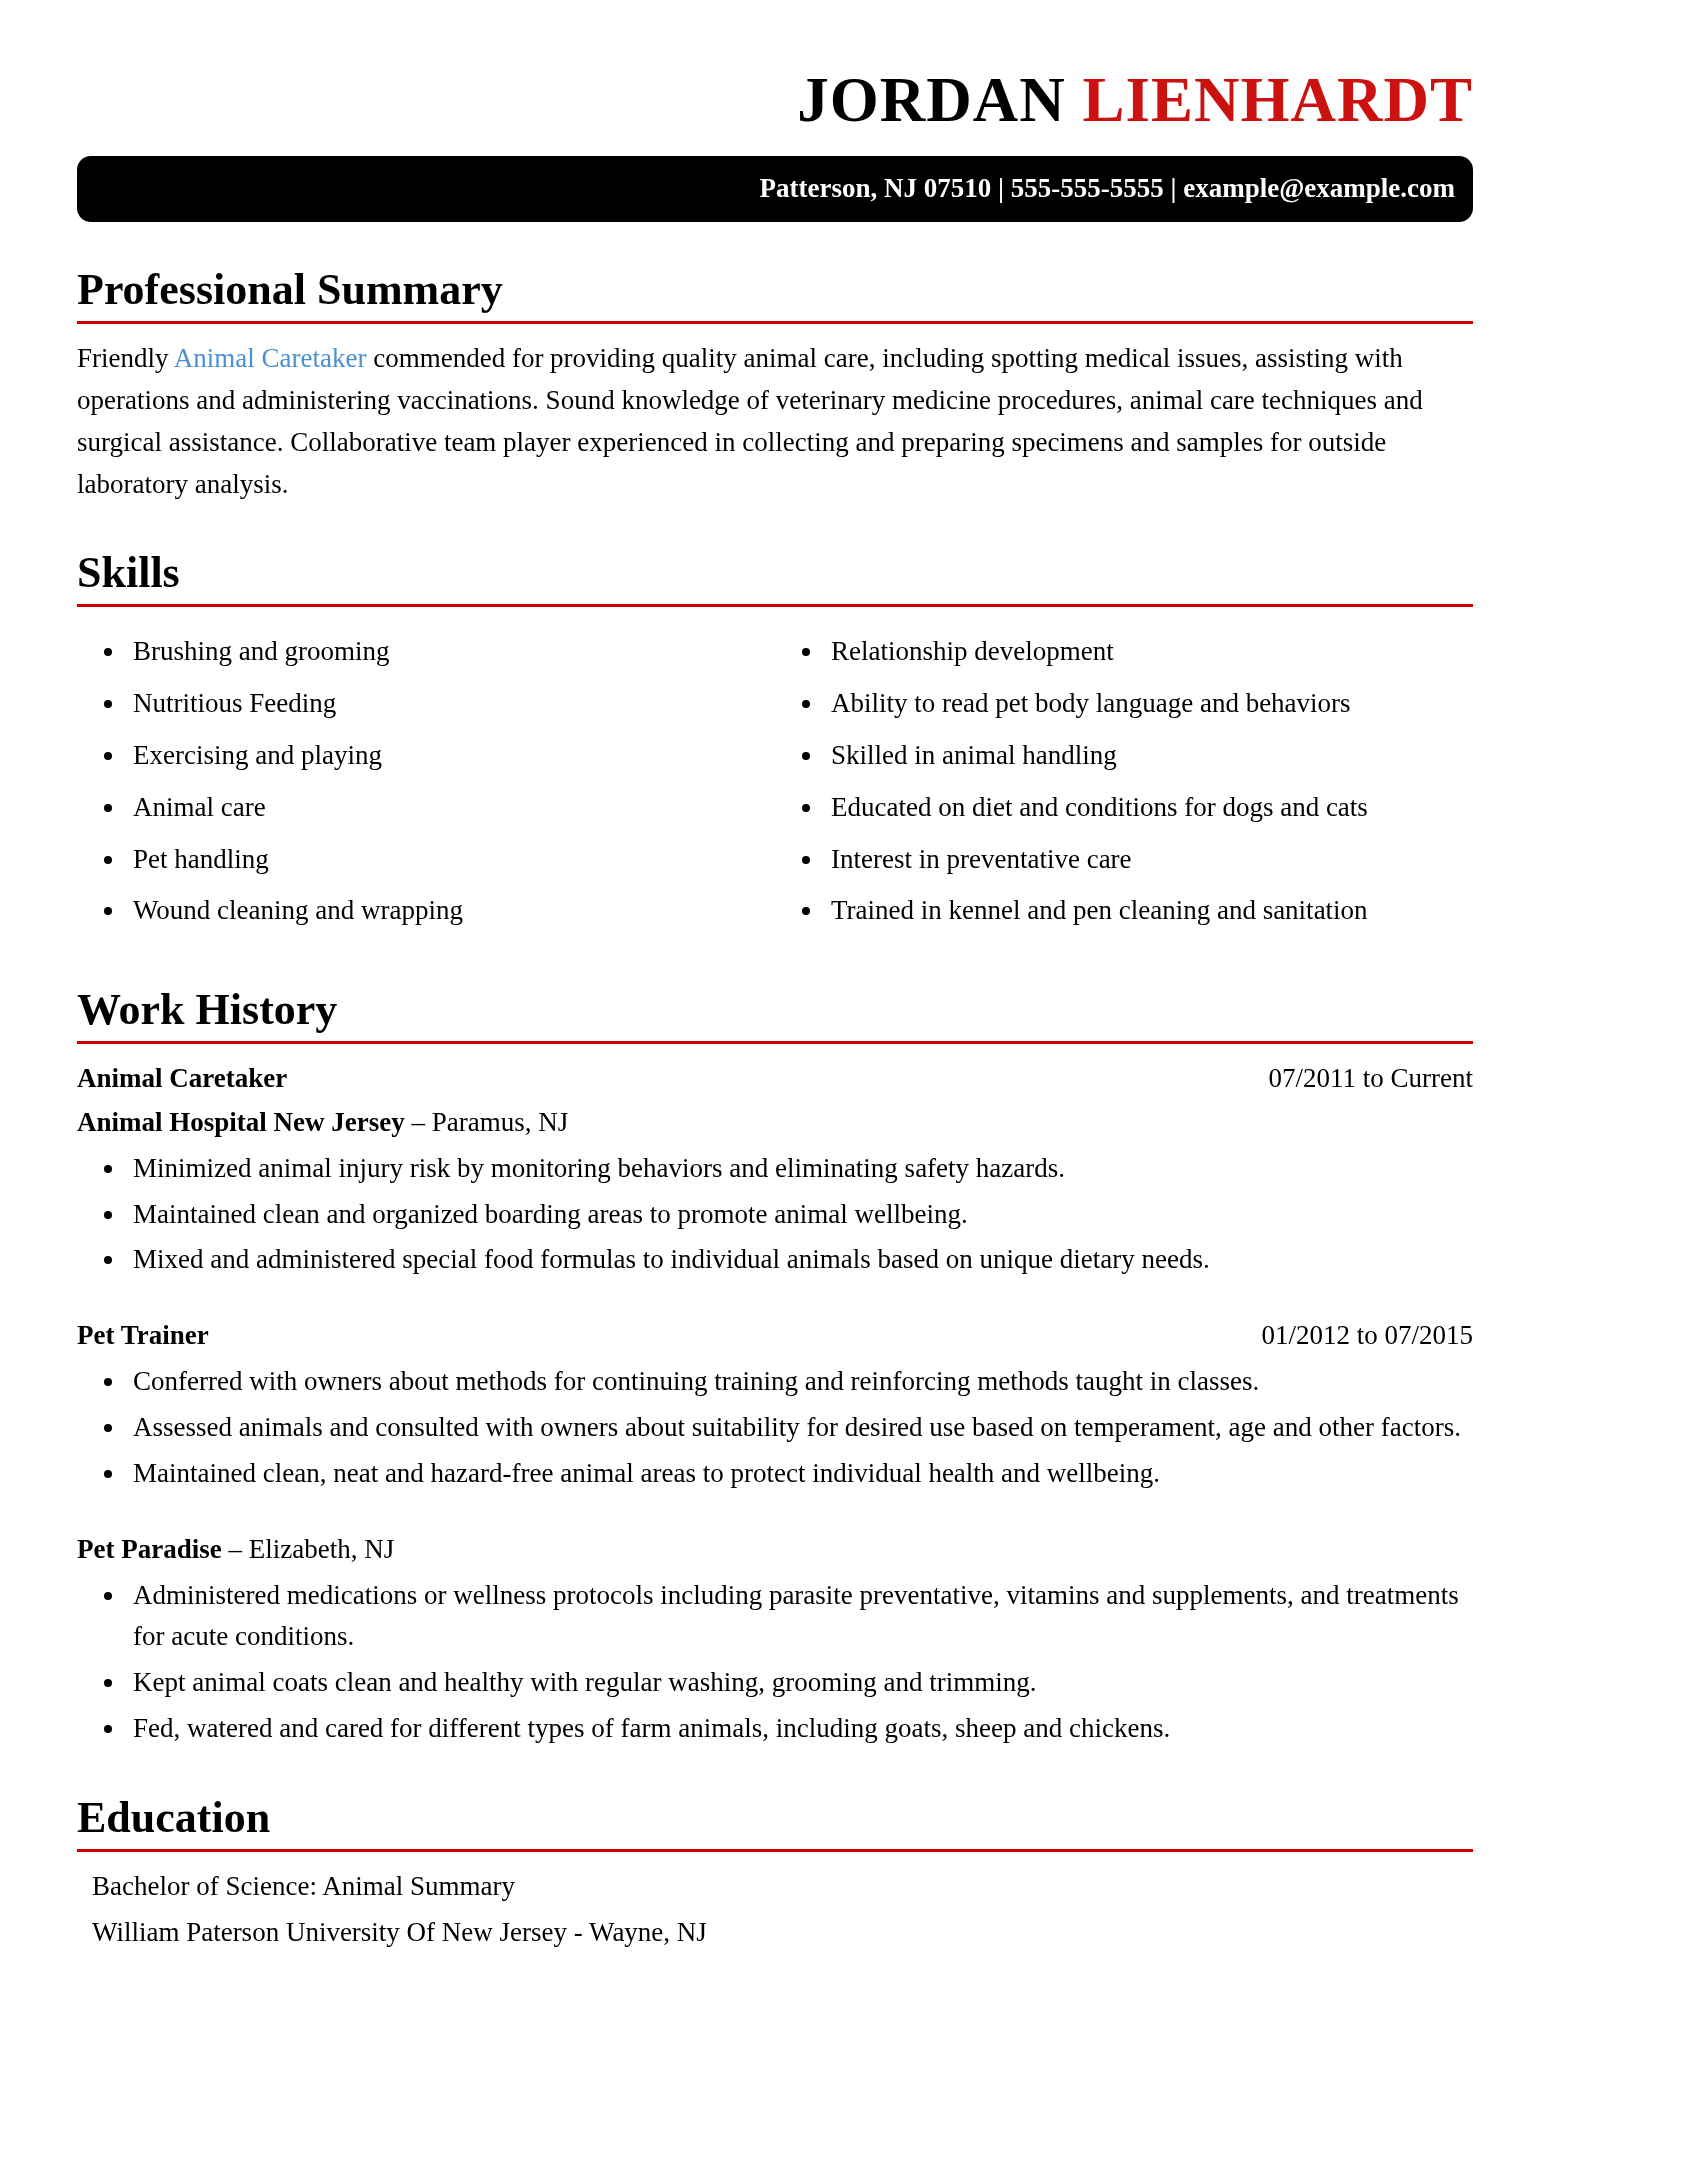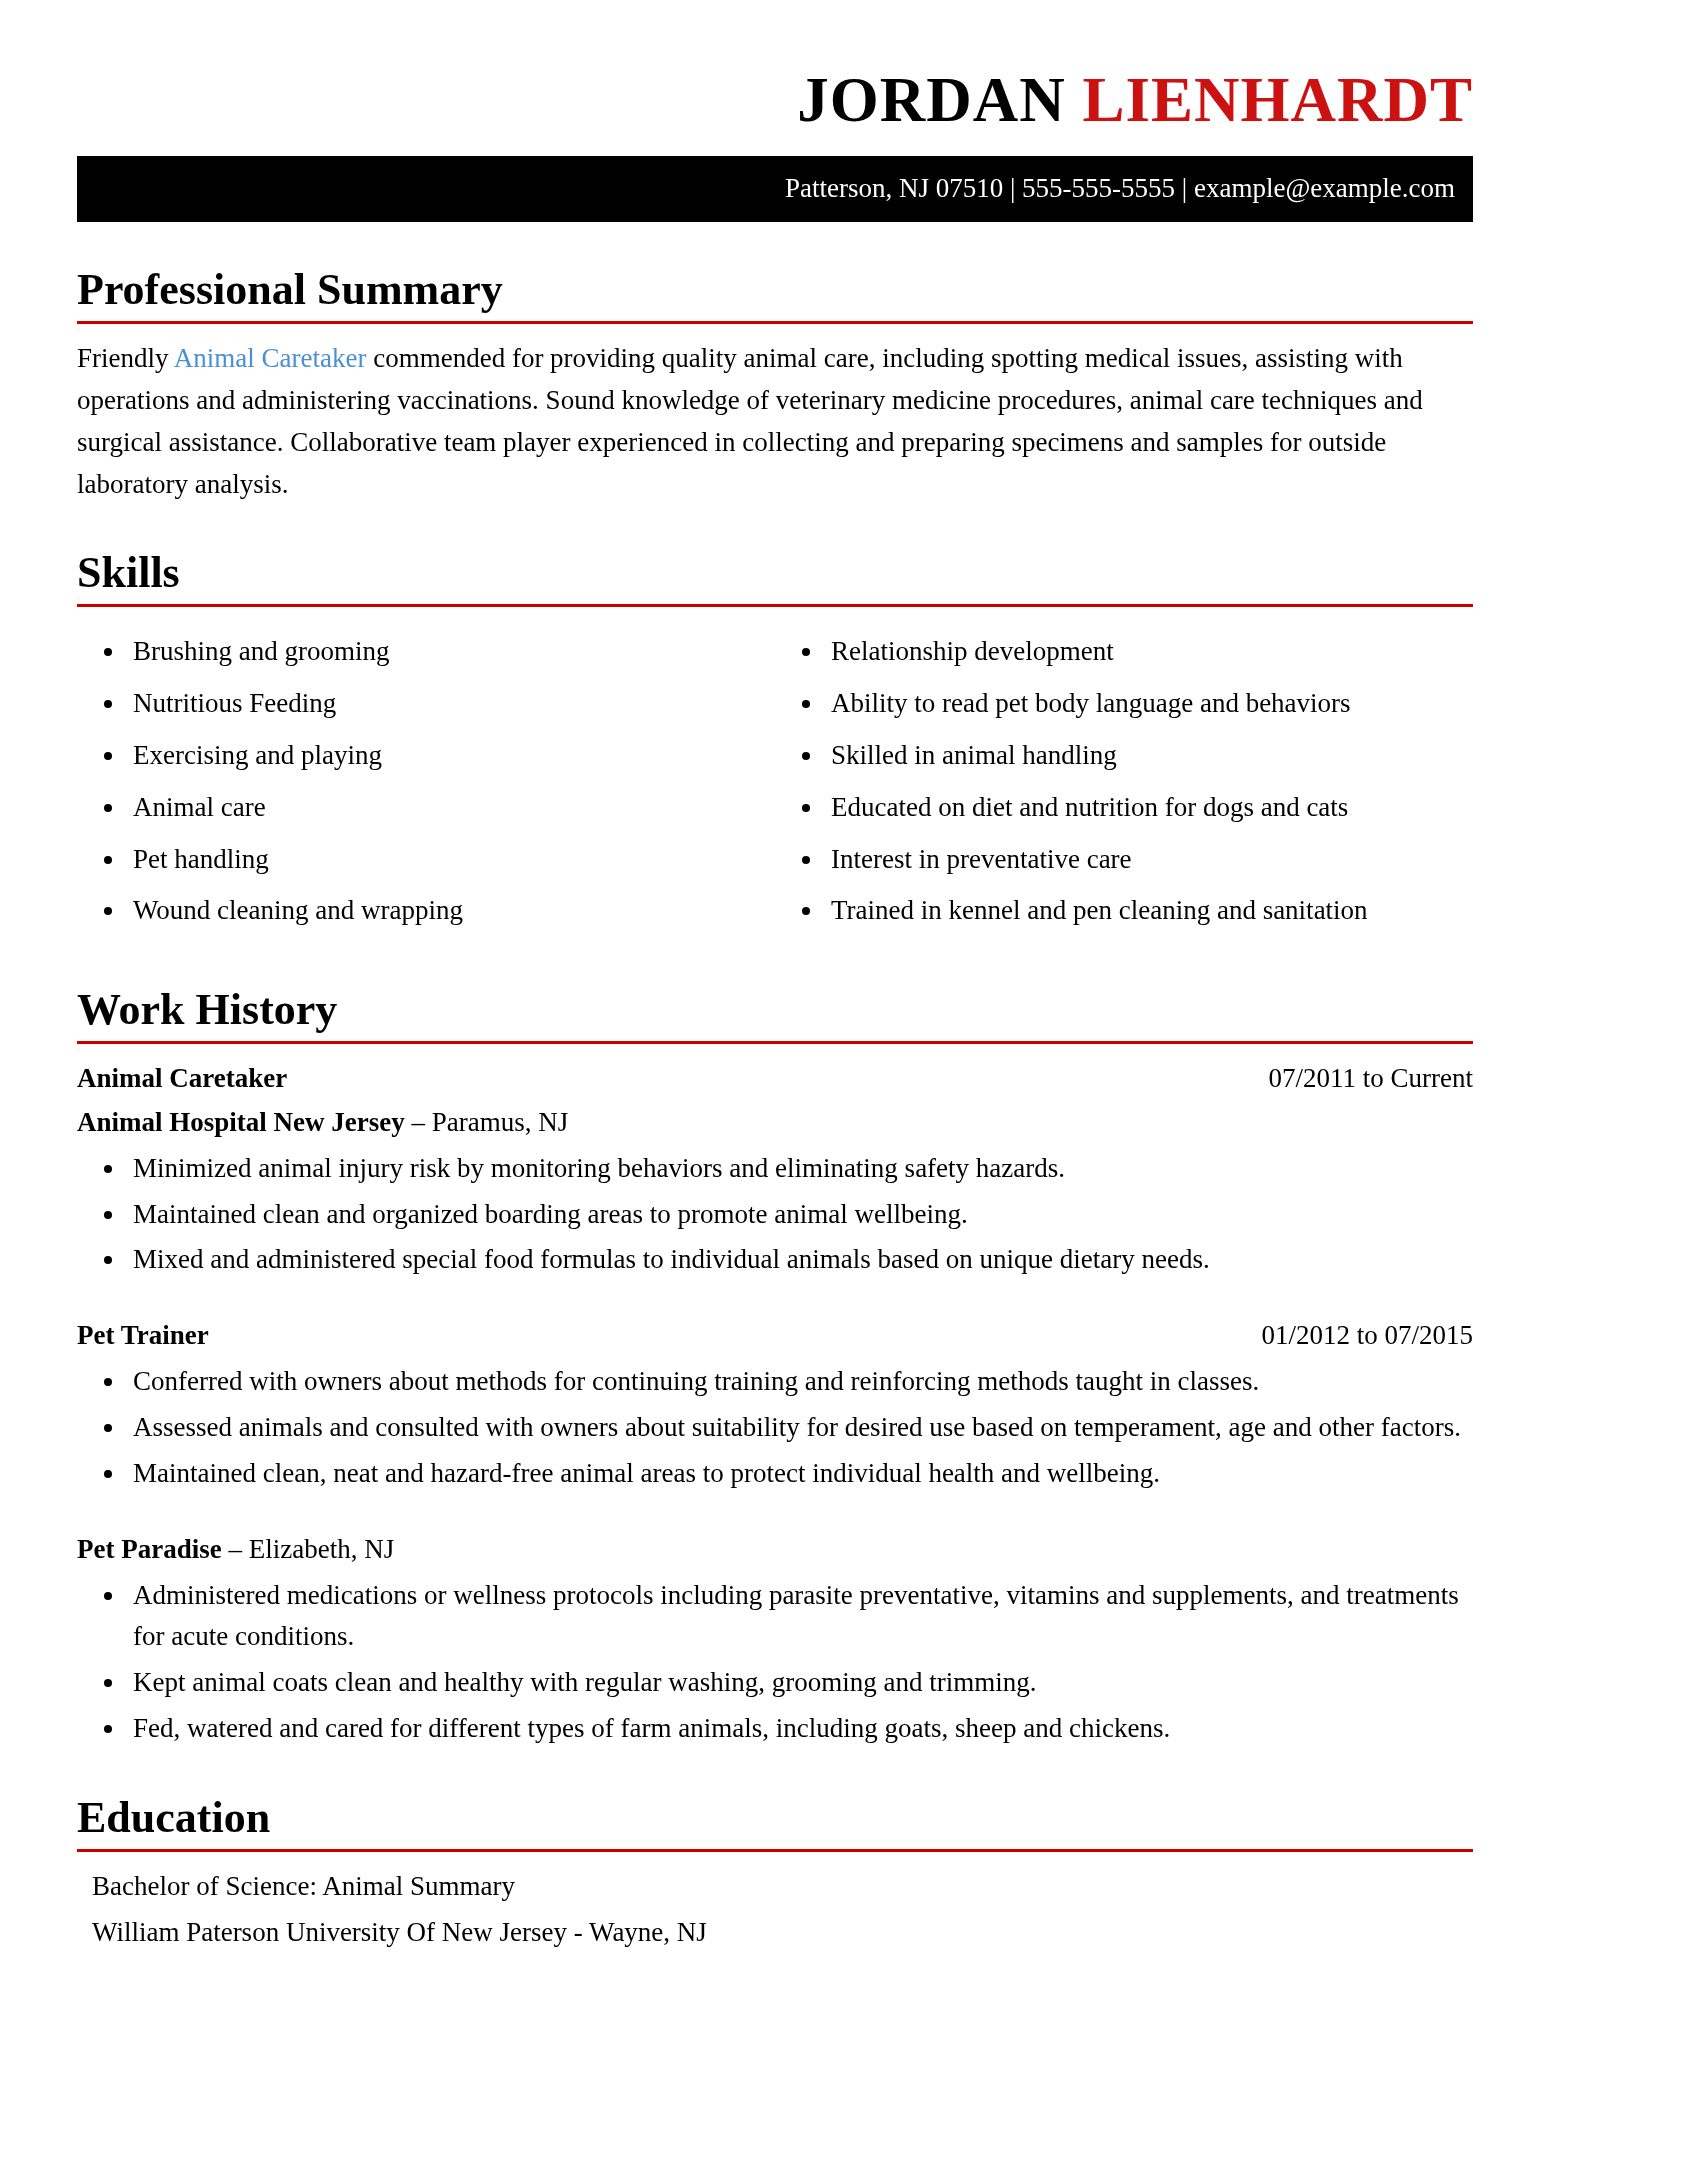--- a/index.html
+++ b/index.html
@@ -28,24 +28,25 @@
     line-height:1.15;
     letter-spacing:1px;
     margin-top:10px;
   }
   .name-first{color:#000;}
   .name-last{color:var(--name-red);}
   .contact-bar{
     margin-top:20px;
     background:var(--bar-bg);
     color:#fff;
-    font-weight:normal;
+    font-weight:bold;
     font-size:27px;
     text-align:right;
     padding:12px 18px;
+    border-radius:14px;
   }
 
   
   .section-heading{
     font-size:44px;
     font-weight:bold;
     border-bottom:3px solid var(--accent);
     padding-bottom:4px;
     margin:42px 0 14px 0;
     line-height:1.2;
@@ -98,21 +99,21 @@
           <li>Animal care</li>
           <li>Pet handling</li>
           <li>Wound cleaning and wrapping</li>
         </ul>
     </div>
     <div class="skills-col">
       <ul class="bullets" id="skills-right">
           <li>Relationship development</li>
           <li>Ability to read pet body language and behaviors</li>
           <li>Skilled in animal handling</li>
-          <li>Educated on diet and nutrition for dogs and cats</li>
+          <li>Educated on diet and conditions for dogs and cats</li>
           <li>Interest in preventative care</li>
           <li>Trained in kennel and pen cleaning and sanitation</li>
         </ul>
     </div>
   </div>
 
   <div class="section-heading">Work History</div>
   <div id="jobs-container">
   <div class="job">
     <div class="job-head">

